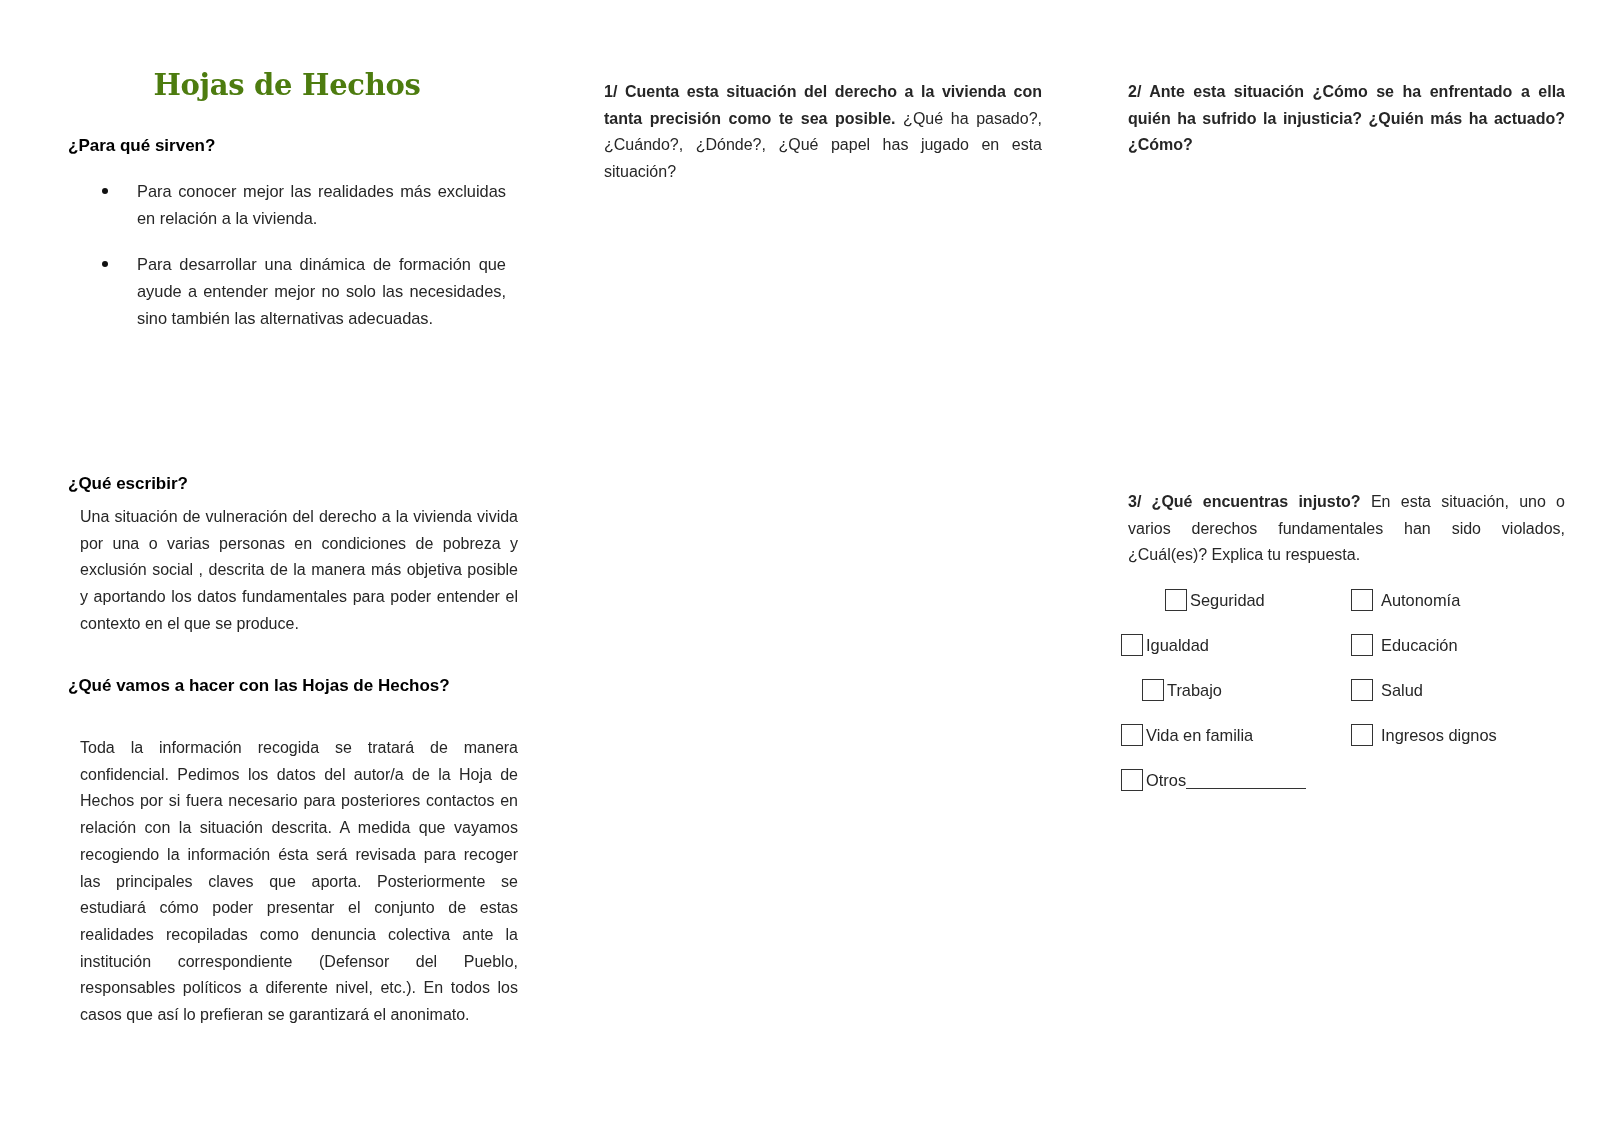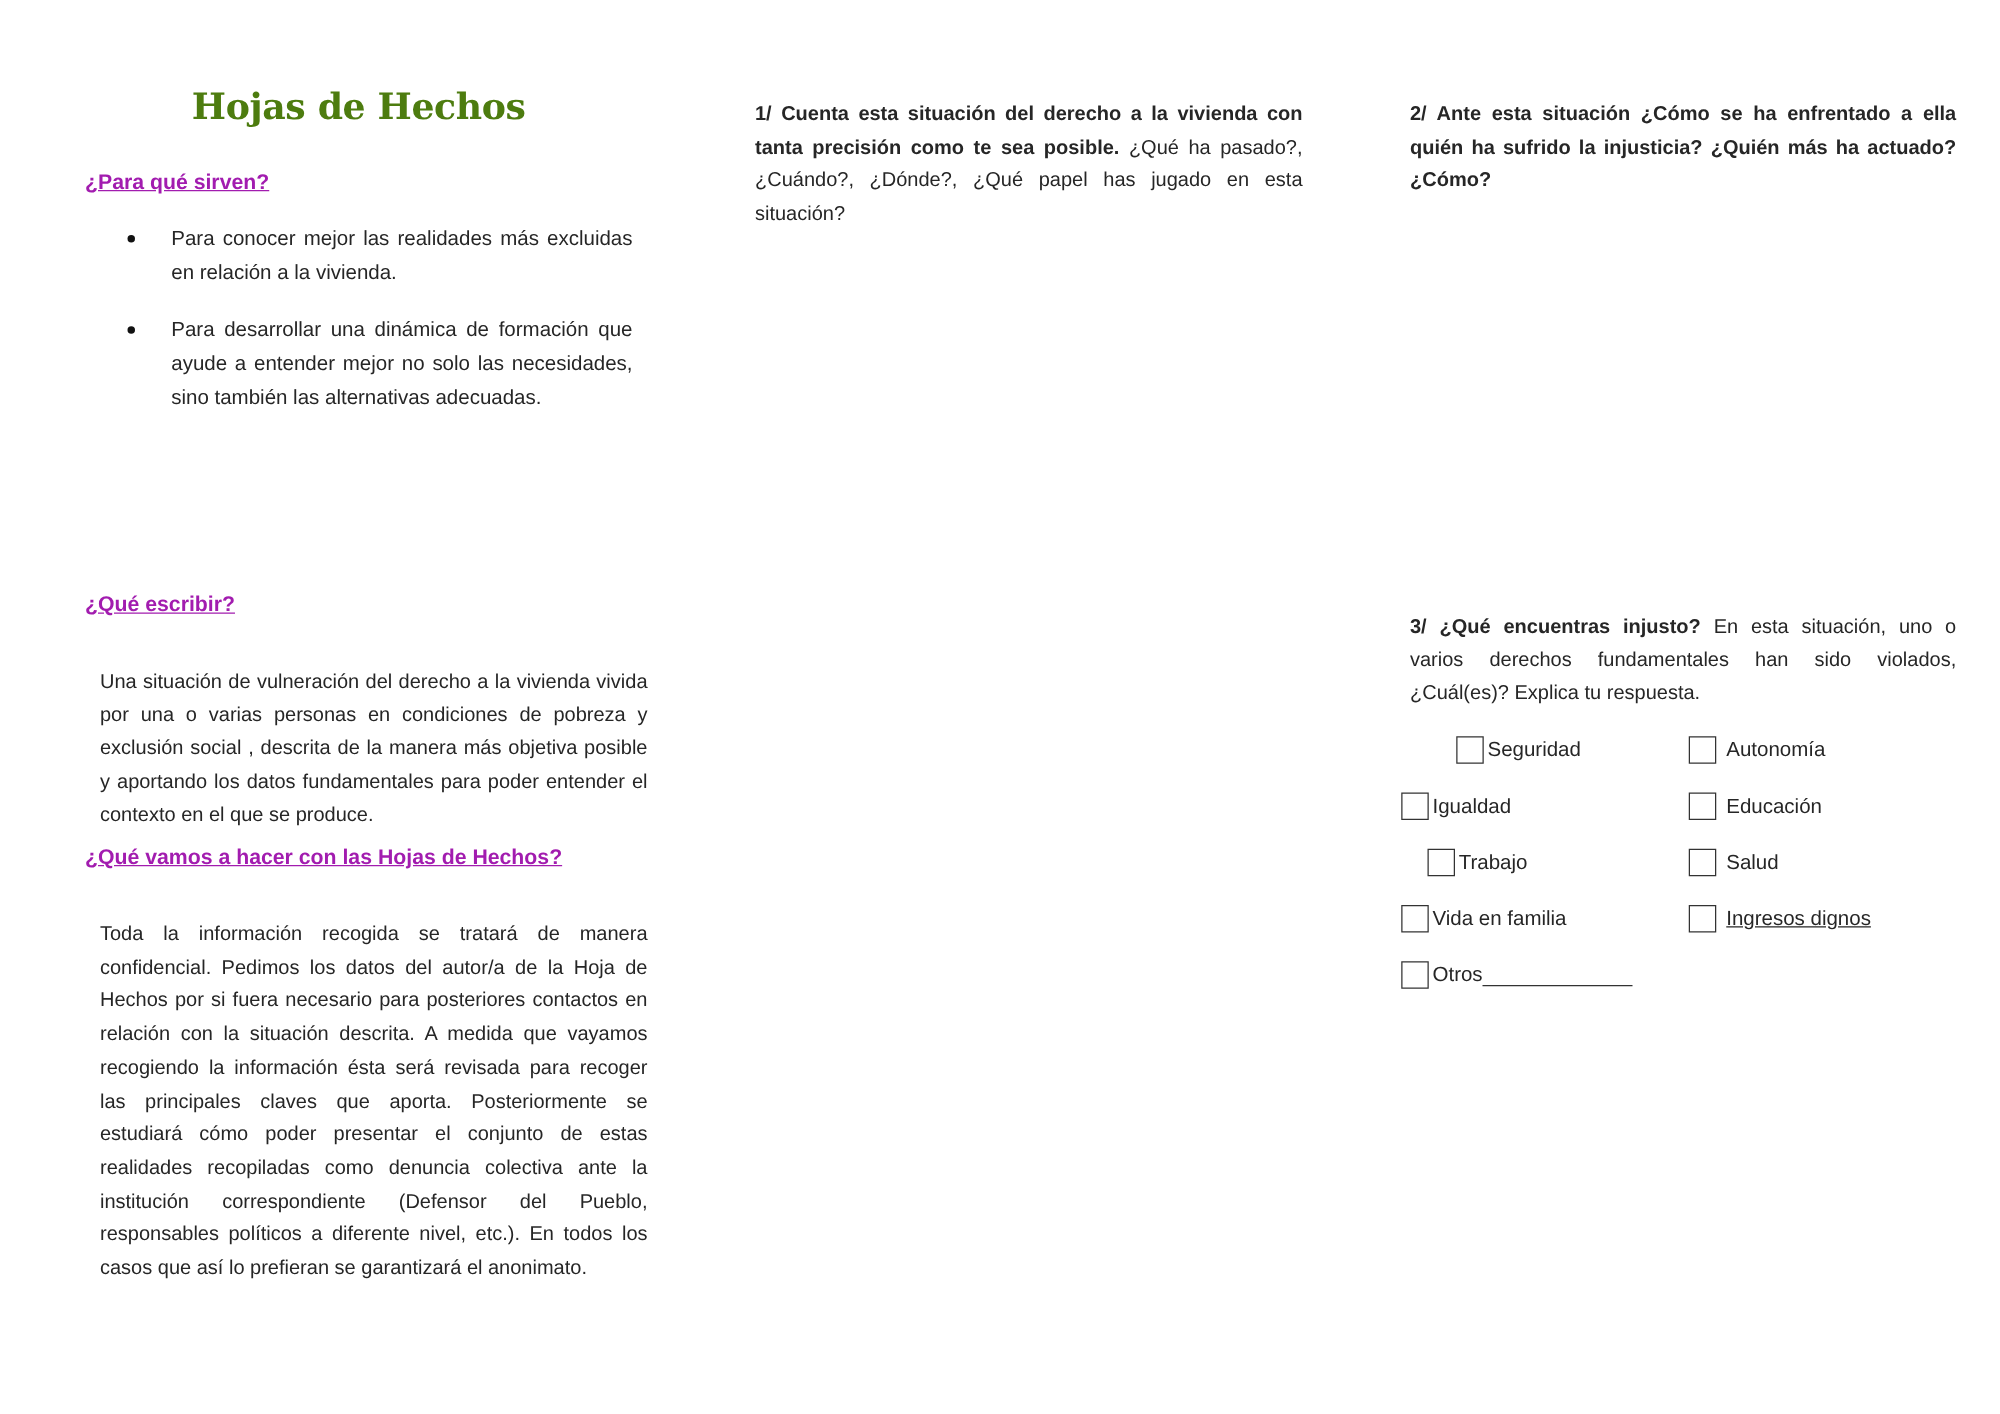--- a/index.html
+++ b/index.html
@@ -11,22 +11,22 @@
   .col1 { left: 68px; width: 438px; }
   .col2 { left: 592px; width: 438px; }
   .col3 { left: 1116px; width: 437px; }
 
   .title {
     position: absolute; top: 68px; left: 0; width: 438px; text-align: center;
     font-family: "DejaVu Serif", serif; font-weight: bold; font-size: 29px;
     color: #4d7c0f; letter-spacing: -0.3px; margin: 0;
   }
   .heading {
-    position: absolute; left: 0; font-weight: bold; text-decoration: underline;
-    font-size: 17px; margin: 0; color: #a21caf;
+    position: absolute; left: 0; font-weight: bold; 
+    font-size: 17px; margin: 0; color: #000000;
   }
   .para {
     position: absolute; left: 0; width: 438px; margin: 12px;
     font-size: 16px; line-height: 26.7px; text-align: justify; color: #262626;
   }
   .para b { font-weight: bold; }
   ul.bullets { position: absolute; left: 0; top: 178px; width: 438px; margin: 0; padding: 0; list-style: none; }
   ul.bullets li {
     position: relative; padding-left: 69px; font-size: 16.4px; line-height: 26.7px;
     text-align: justify; margin-bottom: 20px;
@@ -63,21 +63,21 @@
       <span class="dot"></span>
       <span>Para conocer mejor las realidades más excluidas en relación a la vivienda.</span>
     </li>
     <li>
       <span class="dot"></span>
       <span>Para desarrollar una dinámica de formación que ayude a entender mejor no solo las necesidades, sino también las alternativas adecuadas.</span>
     </li>
   </ul>
 
   <h2 class="heading" style="top:474px;">¿Qué escribir?</h2>
-  <p class="para" style="top:521px;">Una situación de vulneración del derecho a la vivienda vivida  por una o varias personas en condiciones de pobreza y exclusión social , descrita  de la manera más objetiva posible y aportando los datos fundamentales para poder entender el contexto en el que se produce.</p>
+  <p class="para" style="top:492px;">Una situación de vulneración del derecho a la vivienda vivida  por una o varias personas en condiciones de pobreza y exclusión social , descrita  de la manera más objetiva posible y aportando los datos fundamentales para poder entender el contexto en el que se produce.</p>
 
   <h2 class="heading" style="top:676px;">¿Qué vamos a hacer con las Hojas de Hechos?</h2>
   <p class="para" style="top:723px;">Toda la información recogida se tratará de manera confidencial. Pedimos los datos del autor/a de la Hoja de Hechos por si fuera necesario para posteriores contactos en relación con la situación descrita. A medida que vayamos recogiendo la información ésta será revisada para recoger las principales claves que aporta. Posteriormente se estudiará cómo poder presentar el conjunto de estas realidades recopiladas como denuncia colectiva ante la institución correspondiente (Defensor del Pueblo, responsables políticos a diferente nivel, etc.). En todos los casos que así lo prefieran se garantizará el anonimato.</p>
 </div>
 
 <div class="col col2">
   <p class="para" style="top:67px;"><b>1/ Cuenta esta situación del derecho a la vivienda con tanta precisión como te sea posible.</b><span> ¿Qué ha pasado?, ¿Cuándo?, ¿Dónde?, ¿Qué papel has jugado en esta situación?</span></p>
   <div style="position:absolute; top:180px; left:0; width:438px; height:880px;"></div>
 </div>
 
@@ -115,18 +115,18 @@
       <span>Autonomía</span>
     </div>
     <div class="check-item right" style="left:235px; top:45px;">
       <span class="box"></span>
       <span>Educación</span>
     </div>
     <div class="check-item right" style="left:235px; top:90px;">
       <span class="box"></span>
       <span>Salud</span>
     </div>
-    <div class="check-item right" style="left:235px; top:135px;text-decoration:underline;">
+    <div class="check-item right" style="left:235px; top:135px;">
       <span class="box"></span>
       <span>Ingresos dignos</span>
     </div>
   </div>
 </div>
 
 </body></html>

